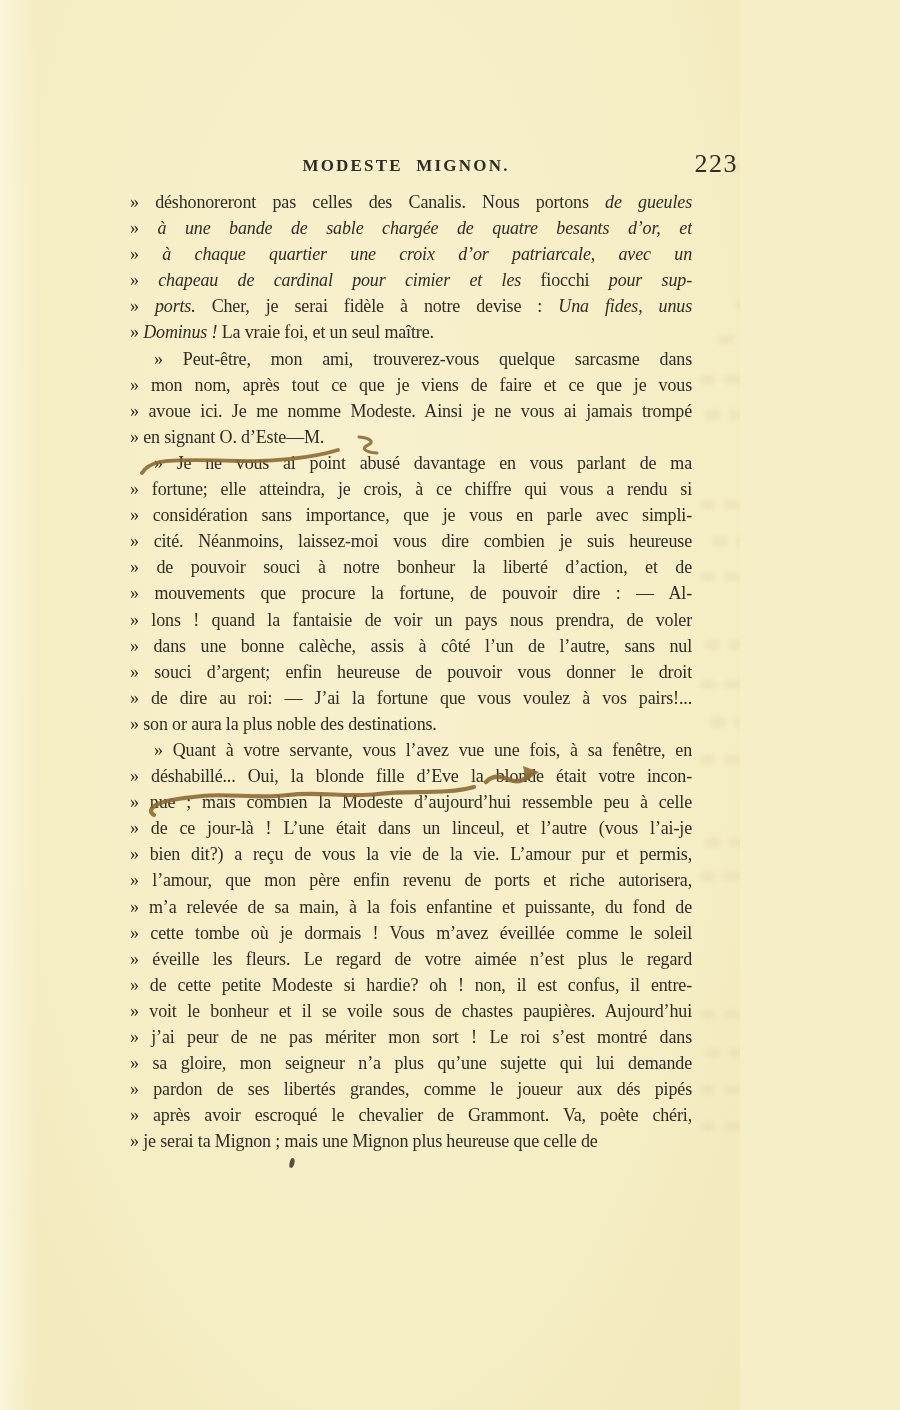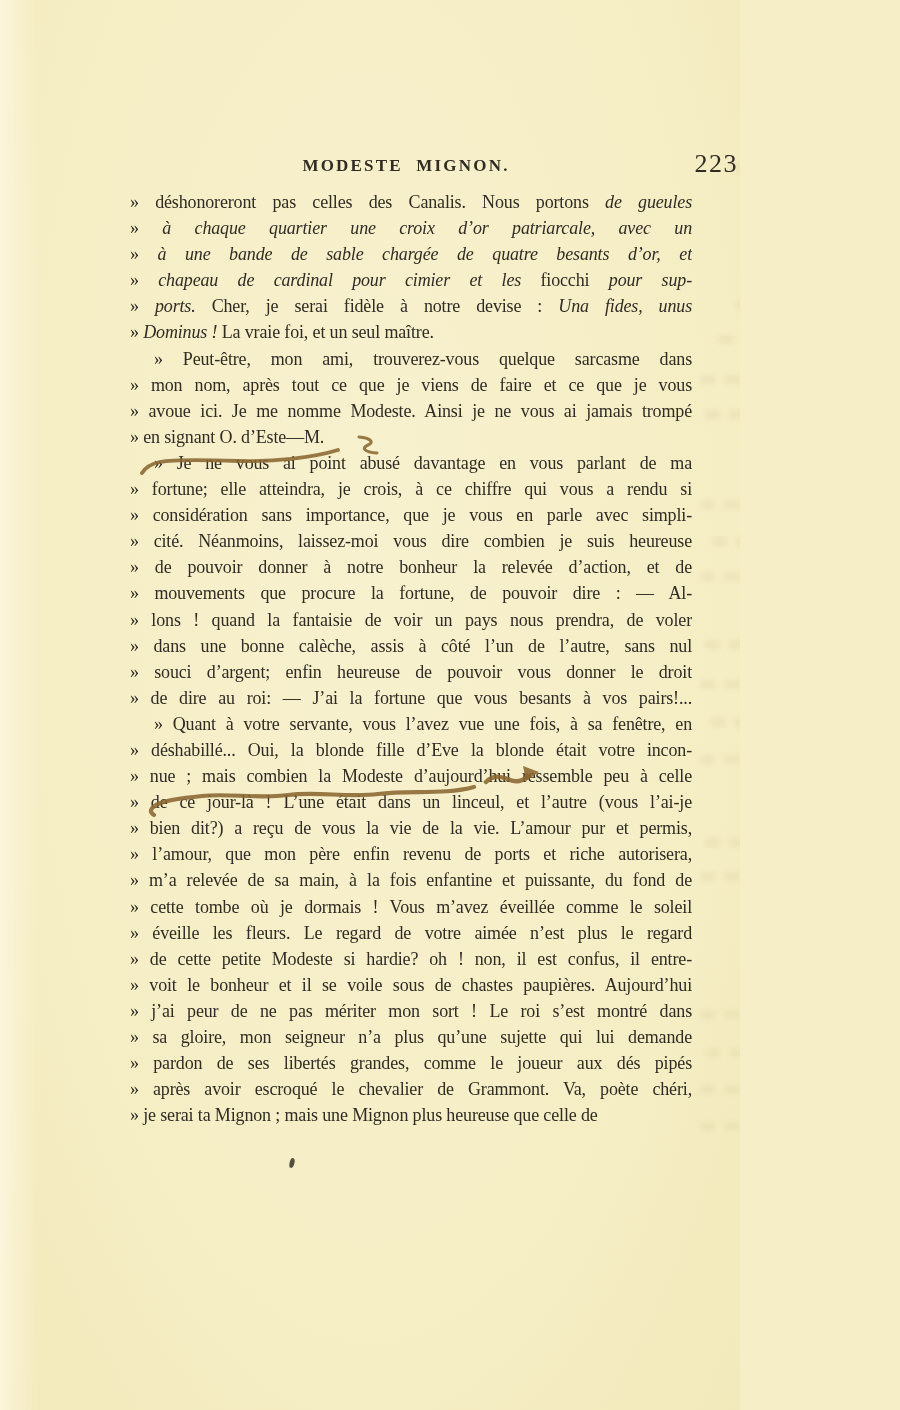--- a/index.html
+++ b/index.html
@@ -100,39 +100,40 @@
       <div class="ghost" style="left: 700px; top: 1122px; width: 185px;"></div>
     </div>
 
   <div class="running-header">
     <div class="header-title">MODESTE MIGNON.</div>
     <div class="page-number">223</div>
   </div>
 
   <div class="text-block">
       <div class="line"><span>» déshonoreront pas celles des Canalis. Nous portons </span><span class="it">de gueules</span></div>
+      <div class="line"><span>» </span><span class="it">à une bande de sable chargée de quatre besants d’or, et</span></div>
       <div class="line"><span>» </span><span class="it">à chaque quartier une croix d’or patriarcale, avec un</span></div>
-      <div class="line"><span>» </span><span class="it">à une bande de sable chargée de quatre besants d’or, et</span></div>
       <div class="line"><span>» </span><span class="it">chapeau de cardinal pour cimier et les </span><span>fiocchi</span><span class="it"> pour sup-</span></div>
       <div class="line"><span>» </span><span class="it">ports.</span><span> Cher, je serai fidèle à notre devise : </span><span class="it">Una fides, unus</span></div>
       <div class="line no-justify"><span>» </span><span class="it">Dominus !</span><span> La vraie foi, et un seul maître.</span></div>
       <div class="line indent"><span>» Peut-être, mon ami, trouverez-vous quelque sarcasme dans</span></div>
       <div class="line"><span>» mon nom, après tout ce que je viens de faire et ce que je vous</span></div>
       <div class="line"><span>» avoue ici. Je me nomme Modeste. Ainsi je ne vous ai jamais trompé</span></div>
       <div class="line no-justify"><span>» en signant O. d’Este—M.</span></div>
       <div class="line indent"><span>» Je ne vous ai point abusé davantage en vous parlant de ma</span></div>
       <div class="line"><span>» fortune; elle atteindra, je crois, à ce chiffre qui vous a rendu si</span></div>
       <div class="line"><span>» considération sans importance, que je vous en parle avec simpli-</span></div>
       <div class="line"><span>» cité. Néanmoins, laissez-moi vous dire combien je suis heureuse</span></div>
-      <div class="line"><span>» de pouvoir donner à notre bonheur la relevée d’action, et de</span></div>
+      <div class="line"><span>» de pouvoir souci à notre bonheur la liberté d’action, et de</span></div>
       <div class="line"><span>» mouvements que procure la fortune, de pouvoir dire : — Al-</span></div>
       <div class="line"><span>» lons ! quand la fantaisie de voir un pays nous prendra, de voler</span></div>
       <div class="line"><span>» dans une bonne calèche, assis à côté l’un de l’autre, sans nul</span></div>
       <div class="line"><span>» souci d’argent; enfin heureuse de pouvoir vous donner le droit</span></div>
-      <div class="line"><span>» de dire au roi: — J’ai la fortune que vous besants à vos pairs!...</span></div>
+      <div class="line"><span>» de dire au roi: — J’ai la fortune que vous voulez à vos pairs!...</span></div>
+      <div class="line no-justify"><span>» son or aura la plus noble des destinations.</span></div>
       <div class="line indent"><span>» Quant à votre servante, vous l’avez vue une fois, à sa fenêtre, en</span></div>
       <div class="line"><span>» déshabillé... Oui, la blonde fille d’Eve la blonde était votre incon-</span></div>
       <div class="line"><span>» nue ; mais combien la Modeste d’aujourd’hui ressemble peu à celle</span></div>
       <div class="line"><span>» de ce jour-là ! L’une était dans un linceul, et l’autre (vous l’ai-je</span></div>
       <div class="line"><span>» bien dit?) a reçu de vous la vie de la vie. L’amour pur et permis,</span></div>
       <div class="line"><span>» l’amour, que mon père enfin revenu de ports et riche autorisera,</span></div>
       <div class="line"><span>» m’a relevée de sa main, à la fois enfantine et puissante, du fond de</span></div>
       <div class="line"><span>» cette tombe où je dormais ! Vous m’avez éveillée comme le soleil</span></div>
       <div class="line"><span>» éveille les fleurs. Le regard de votre aimée n’est plus le regard</span></div>
       <div class="line"><span>» de cette petite Modeste si hardie? oh ! non, il est confus, il entre-</span></div>

